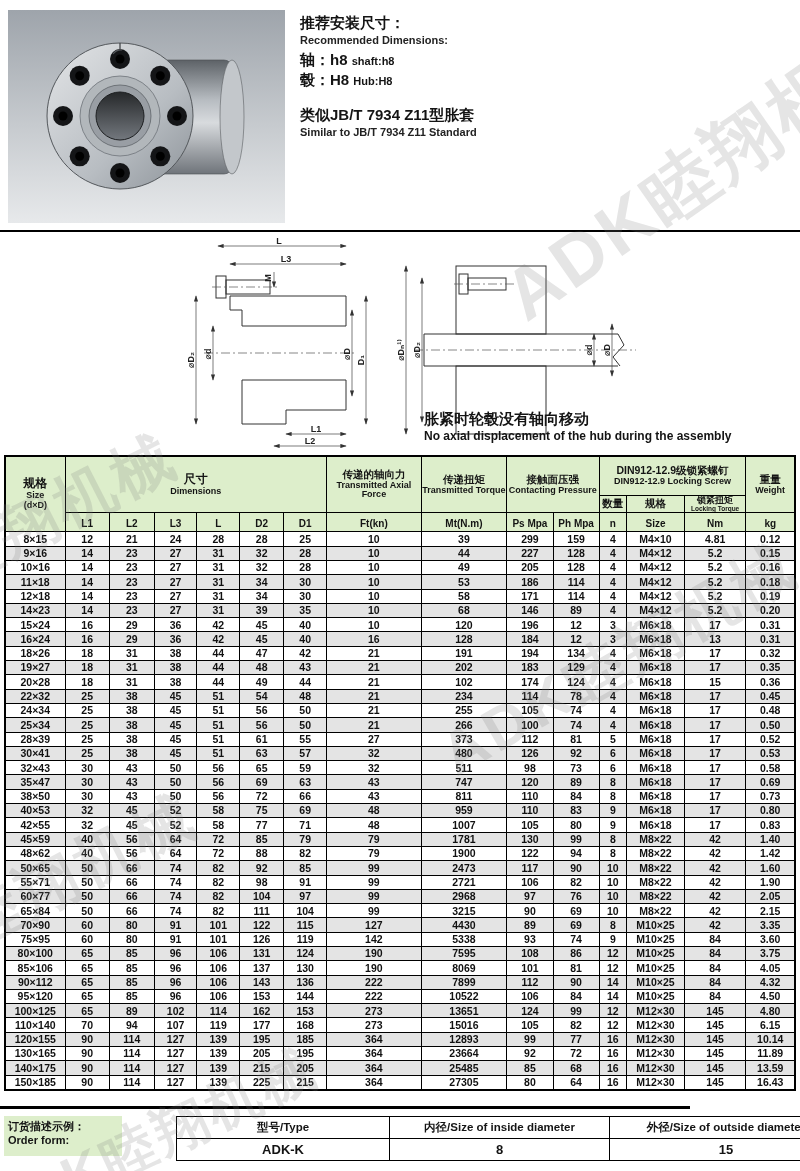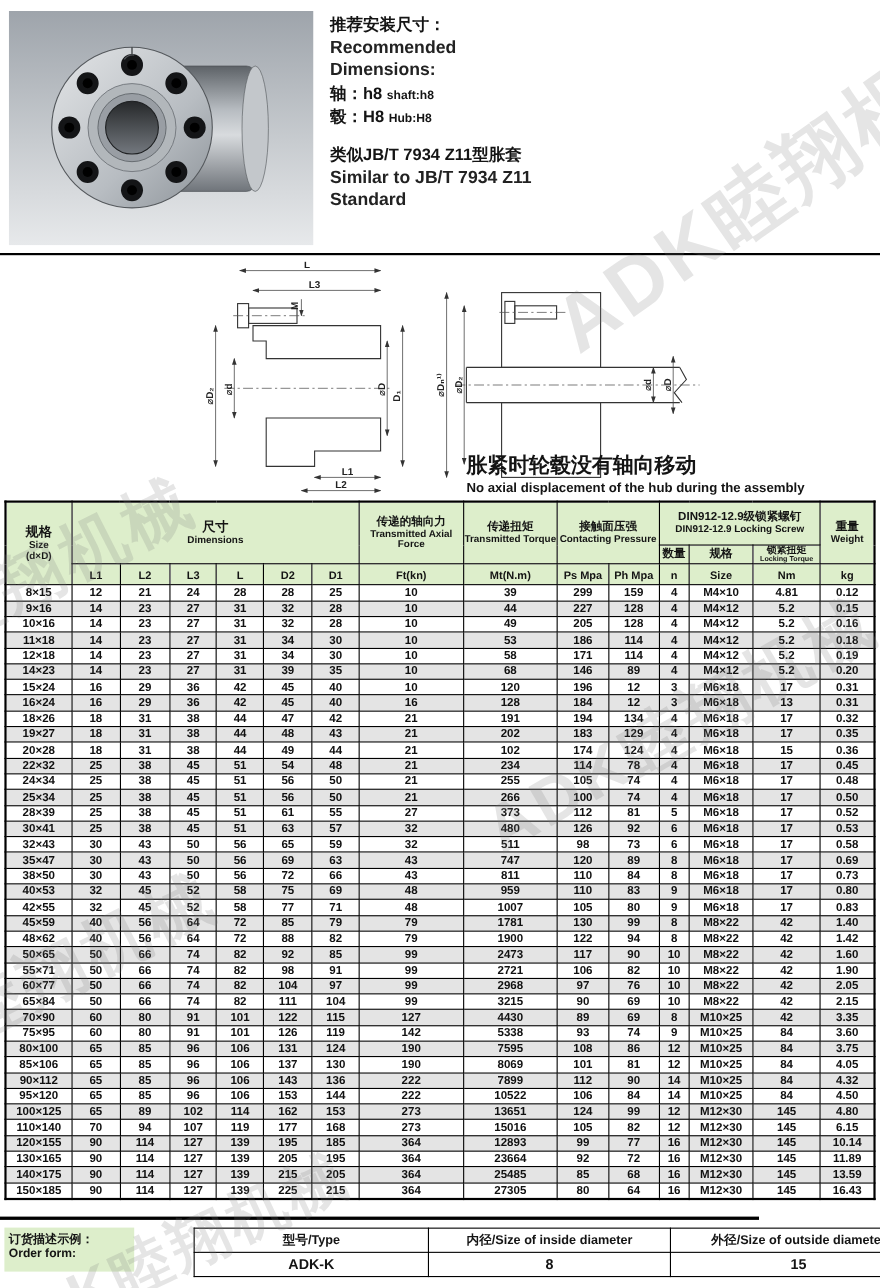--- a/index.html
+++ b/index.html
@@ -4,38 +4,38 @@
 <style>
   html,body{margin:0;padding:0;background:#fff;}
   .page{position:relative;width:800px;height:1171px;background:#fff;overflow:hidden;
         font-family:"Liberation Sans","DejaVu Sans",sans-serif;color:#141414;}
   
   .photo{position:absolute;left:8px;top:10px;width:277px;height:213px;}
   .intro-col{position:absolute;top:14px;line-height:1.25;}
   .col1{left:300px;width:195px;}
   .col2{left:498px;width:295px;}
   .zh-big{font-size:15px;font-weight:bold;margin:0 0 1px 0;}
-  .en-sm{font-size:16px;font-weight:bold;color:#222;margin:0 0 3px 0;}
+  .en-sm{font-size:11px;font-weight:bold;color:#222;margin:0 0 3px 0;}
   .fit-line{font-size:15px;font-weight:bold;margin:2px 0;}
   .fit-line .tiny{font-size:11px;font-weight:bold;}
   .gap{height:14px;}
   
   .hr1{position:absolute;left:0;top:230px;width:800px;height:2px;background:#000;}
   .hr2{position:absolute;left:0;top:1106px;width:690px;height:3px;background:#000;}
   
   .diag{position:absolute;top:238px;}
   .diag-left{left:186px;width:190px;height:212px;}
   .diag-right{left:396px;width:250px;height:212px;}
   svg text{font-family:"Liberation Sans","DejaVu Sans",sans-serif;}
   .dim{stroke:#444;stroke-width:0.7;fill:none;}
   .edge{stroke:#333;stroke-width:1;fill:none;}
   .cl{stroke:#555;stroke-width:0.7;stroke-dasharray:9 3 2 3;fill:none;}
   .dimtxt{font-size:9px;font-weight:bold;fill:#222;}
   .caption{position:absolute;left:424px;top:410px;width:370px;}
-  .caption .zh{font-size:19px;font-weight:bold;}
+  .caption .zh{font-size:15px;font-weight:bold;}
   .caption .en{font-size:12px;font-weight:bold;}
   
   table.spec{position:absolute;left:4px;top:455px;width:792px;border-collapse:collapse;
              table-layout:fixed;border:2px solid #000;}
   table.spec th,table.spec td{border:1px solid #000;padding:0;text-align:center;vertical-align:middle;overflow:hidden;}
   table.spec th{background:#ddeecb;}
   .hzh{font-size:12px;font-weight:bold;line-height:1.15;}
   .hzh-sm{font-size:10.5px;font-weight:bold;line-height:1.1;}
   .hen{font-size:9px;font-weight:bold;line-height:1.1;}
   .hen-xs{font-size:6.5px;font-weight:bold;line-height:1;}

